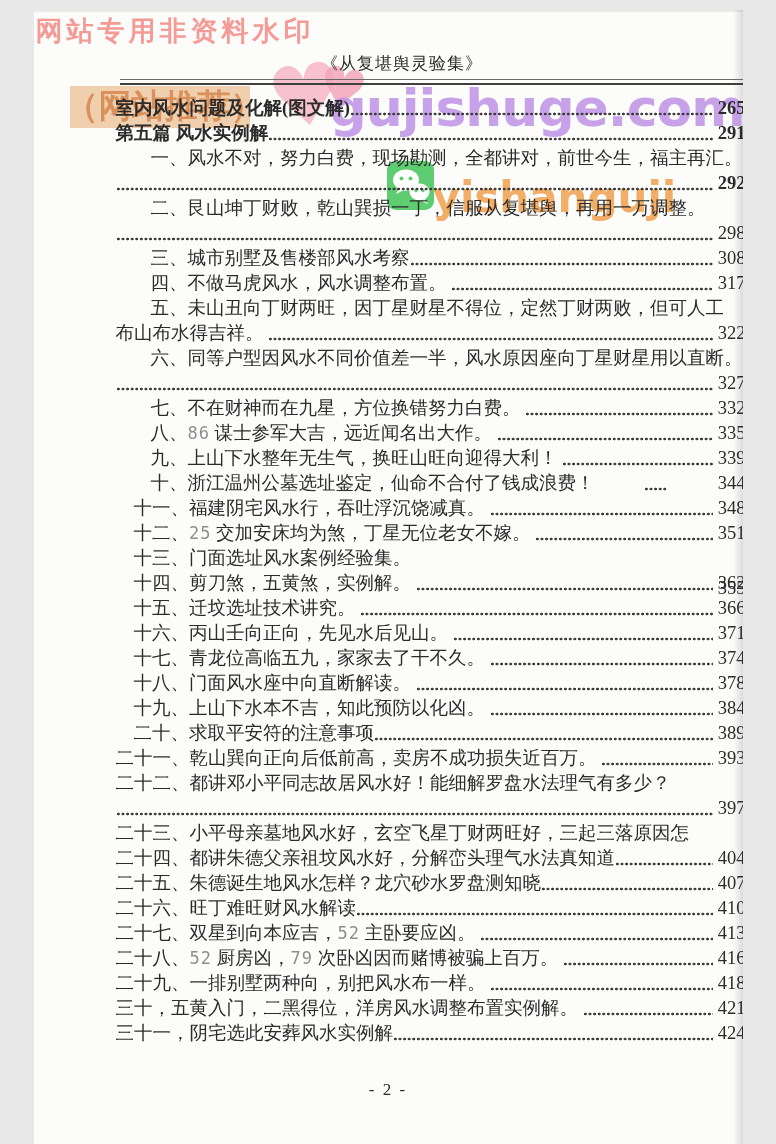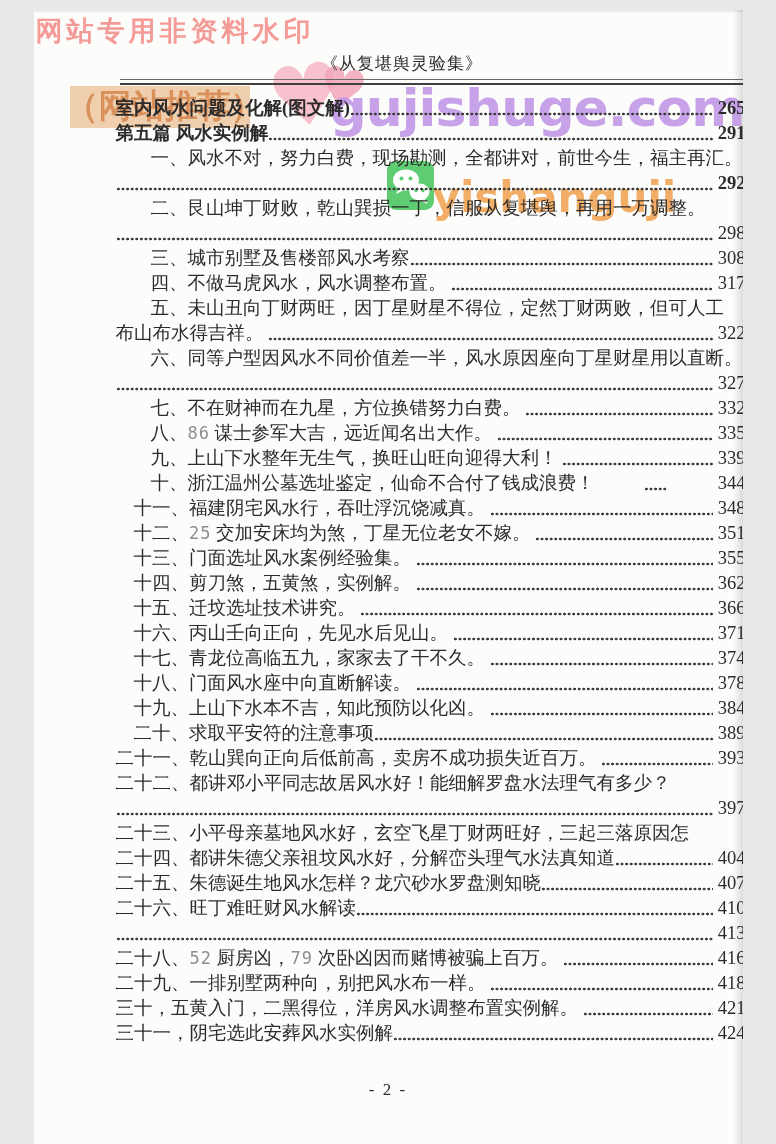--- a/index.html
+++ b/index.html
@@ -215,21 +215,21 @@
       <div class="toc-row" style="padding-left: 18px;">
         <span class="row-text"><span>十一、福建阴宅风水行，吞吐浮沉饶减真。 </span></span>
         <span class="leader"></span>
         <span class="row-page">348</span>
       </div>
       <div class="toc-row" style="padding-left: 18px;">
         <span class="row-text"><span>十二、</span><span class="faint-num">25</span><span> 交加安床均为煞，丁星无位老女不嫁。 </span></span>
         <span class="leader"></span>
         <span class="row-page">351</span>
       </div>
-      <div class="toc-row" style="padding-left: 18px;">
+      <div class="toc-row" style="padding-left: 18px; flex-direction: column;">
         <span class="row-text"><span>十三、门面选址风水案例经验集。 </span></span>
         <span class="leader"></span>
         <span class="row-page">355</span>
       </div>
       <div class="toc-row" style="padding-left: 18px;">
         <span class="row-text"><span>十四、剪刀煞，五黄煞，实例解。 </span></span>
         <span class="leader"></span>
         <span class="row-page">362</span>
       </div>
       <div class="toc-row" style="padding-left: 18px;">
@@ -287,20 +287,21 @@
         <span class="row-text"><span>二十五、朱德诞生地风水怎样？龙穴砂水罗盘测知晓</span></span>
         <span class="leader"></span>
         <span class="row-page">407</span>
       </div>
       <div class="toc-row" style="padding-left: 0px;">
         <span class="row-text"><span>二十六、旺丁难旺财风水解读</span></span>
         <span class="leader"></span>
         <span class="row-page">410</span>
       </div>
       <div class="toc-row" style="padding-left: 0px;">
+        <span class="row-text"><span>二十七、双星到向本应吉，</span><span class="faint-num">52</span><span> 主卧要应凶。 </span></span>
         <span class="leader"></span>
         <span class="row-page">413</span>
       </div>
       <div class="toc-row" style="padding-left: 0px;">
         <span class="row-text"><span>二十八、</span><span class="faint-num">52</span><span> 厨房凶，</span><span class="faint-num">79</span><span> 次卧凶因而赌博被骗上百万。 </span></span>
         <span class="leader"></span>
         <span class="row-page">416</span>
       </div>
       <div class="toc-row" style="padding-left: 0px;">
         <span class="row-text"><span>二十九、一排别墅两种向，别把风水布一样。 </span></span>

